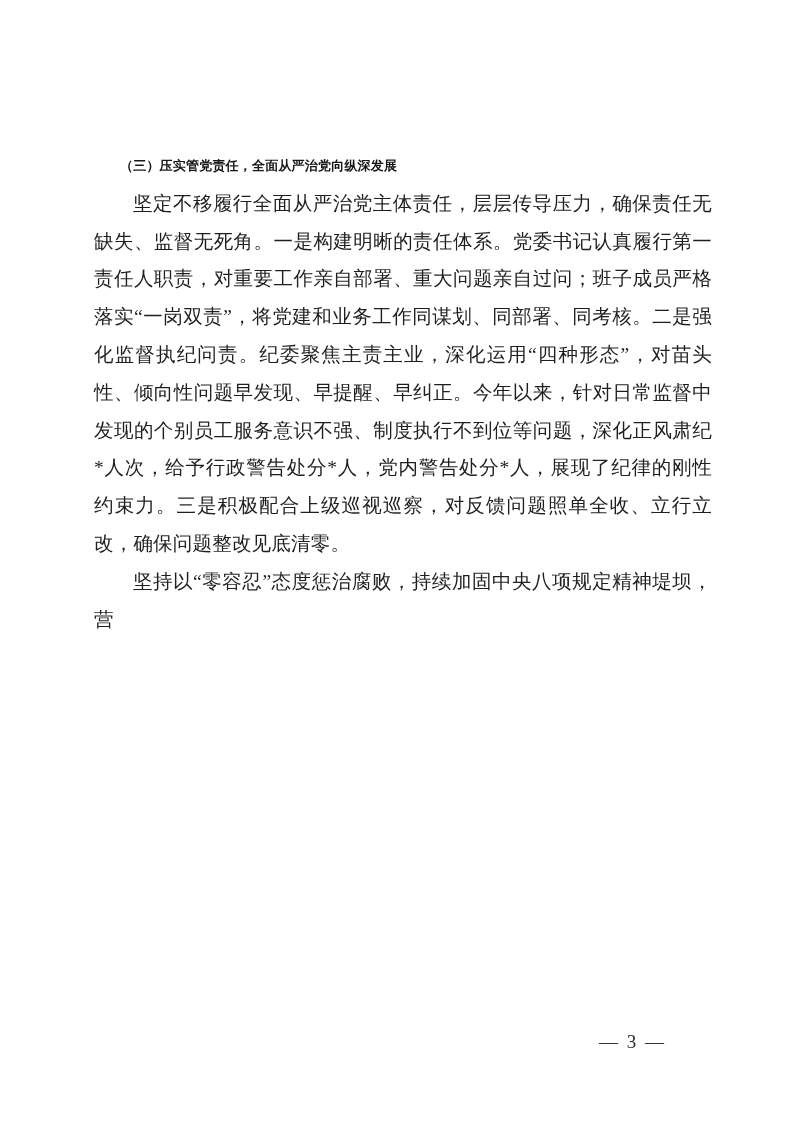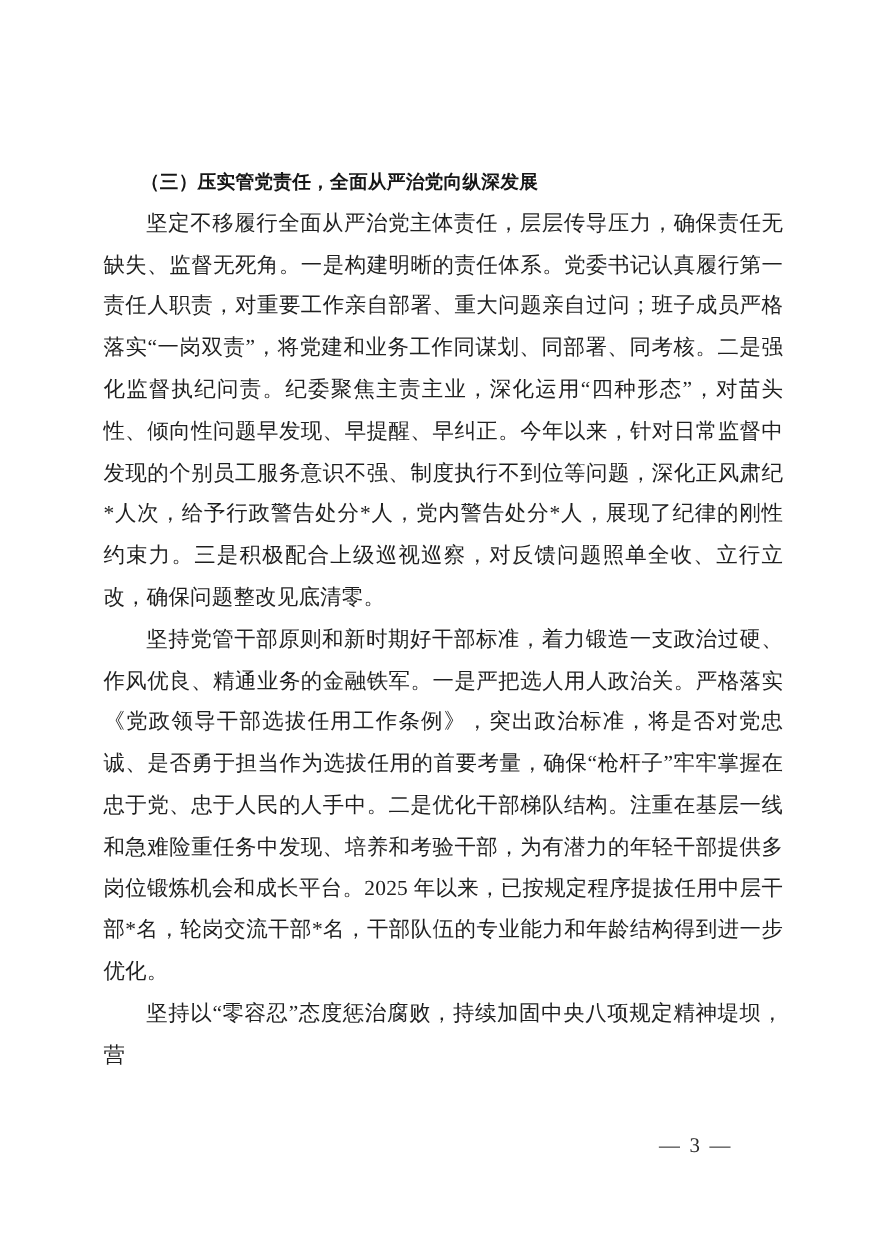--- a/index.html
+++ b/index.html
@@ -21,21 +21,21 @@
     top: 147px;
     width: 618px;
     font-size: 19.5px;
     line-height: 37.8px;
     color: #1f1f1f;
     letter-spacing: 0.2px;
   }
   .sec-heading {
     margin: 0;
     padding: 0;
-    font-size: 17px;
+    font-size: 13px;
     line-height: 37.8px;
     font-weight: 700;
     text-indent: 2em;
     text-align: left;
     color: #161616;
   }
   .para {
     margin: 0;
     padding: 0;
     text-indent: 2em;
@@ -55,20 +55,19 @@
 </style>
 </head>
 <body>
 
 <div class="page">
   <div class="content">
 
     <h2 class="sec-heading">（三）压实管党责任，全面从严治党向纵深发展</h2>
     <p class="para">坚定不移履行全面从严治党主体责任，层层传导压力，确保责任无缺失、监督无死角。一是构建明晰的责任体系。党委书记认真履行第一责任人职责，对重要工作亲自部署、重大问题亲自过问；班子成员严格落实“一岗双责”，将党建和业务工作同谋划、同部署、同考核。二是强化监督执纪问责。纪委聚焦主责主业，深化运用“四种形态”，对苗头性、倾向性问题早发现、早提醒、早纠正。今年以来，针对日常监督中发现的个别员工服务意识不强、制度执行不到位等问题，深化正风肃纪*人次，给予行政警告处分*人，党内警告处分*人，展现了纪律的刚性约束力。三是积极配合上级巡视巡察，对反馈问题照单全收、立行立改，确保问题整改见底清零。</p>
 
-    <p class="para">坚持党管干部原则和新时期好干部标准，着力锻造一支政治过硬、作风优良、精通业务的金融铁军。一是严把选人用人政治关。严格落实《党政领导干部选拔任用工作条例》，突出政治标准，将是否对党忠诚、是否勇于担当作为选拔任用的首要考量，确保“枪杆子”牢牢掌握在忠于党、忠于人民的人手中。二是优化干部梯队结构。注重在基层一线和急难险重任务中发现、培养和考验干部，为有潜力的年轻干部提供多岗位锻炼机会和成长平台。2025 年以来，已按规定程序提拔任用中层干部*名，轮岗交流干部*名，干部队伍的专业能力和年龄结构得到进一步优化。</p>
 
     <p class="para">坚持以“零容忍”态度惩治腐败，持续加固中央八项规定精神堤坝，营</p>
 
   </div>
 
   <div class="footer">— 3 —</div>
 </div>
 
 </body></html>

